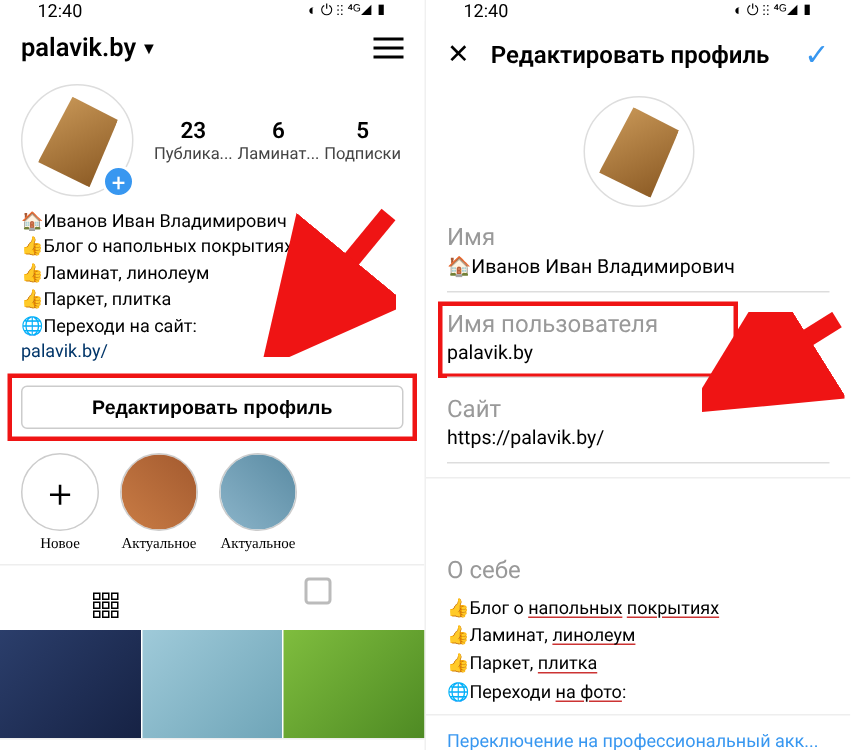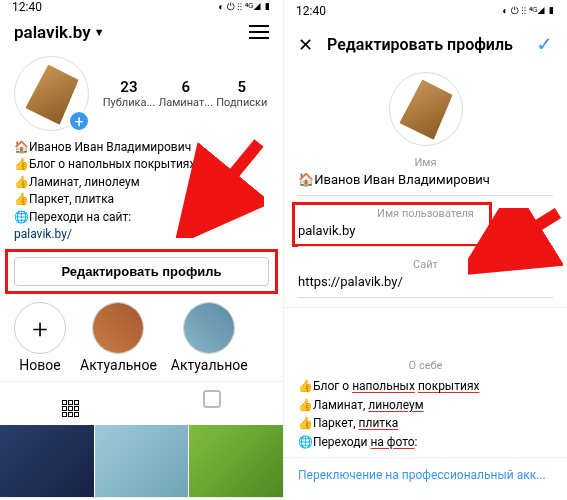--- a/index.html
+++ b/index.html
@@ -1,21 +1,21 @@
 <!DOCTYPE html>
 <html><head>
 <meta charset="utf-8">
 <style>
   * { box-sizing: border-box; margin: 0; padding: 0; }
   body { font-family: -apple-system, "Segoe UI", Roboto, Arial, sans-serif; background: #fff; }
   .wrap { display: flex; width: 567px; height: 500px; position: relative; }
   .phone { flex: 1; background: #fff; overflow: hidden; position: relative; display: flex; flex-direction: column; }
   .phone.left { border-right: 1px solid #f0f0f0; }
 
-  .status-bar { height: 22px; display: flex; justify-content: space-between; align-items: center; padding: 0 12px; font-size: 12px; background: #fff; }
+  .status-bar { height: 22px; display: flex; justify-content: space-between; align-items: center; padding: 0 25px; font-size: 12px; background: #fff; }
   .status-icons { display: flex; gap: 3px; align-items: center; font-size: 10px; }
 
   
   .profile-header { display: flex; align-items: center; padding: 8px 14px; }
   .username { font-weight: 600; font-size: 17px; }
   .chev { margin-left: 3px; font-size: 11px; }
   .hamburger { margin-left: auto; display: flex; flex-direction: column; gap: 4px; }
   .hamburger span { width: 20px; height: 2px; background: #000; }
 
   .top-area { display: flex; padding: 6px 14px 4px; align-items: center; }
@@ -33,21 +33,21 @@
   .edit-btn-row { padding: 10px 14px 12px; position: relative; }
   .edit-btn { width: 100%; border: 1px solid #ccc; border-radius: 4px; background: #fff; font-size: 13px; font-weight: 600; padding: 6px; text-align: center; }
   .red-box { position: absolute; left: 5px; right: 5px; top: 2px; bottom: 4px; border: 3px solid #ef1414; }
 
   .highlights { display: flex; gap: 14px; padding: 4px 14px 8px; }
   .hl { display: flex; flex-direction: column; align-items: center; gap: 3px; }
   .hl-circ { width: 52px; height: 52px; border-radius: 50%; border: 1px solid #ccc; display: flex; align-items: center; justify-content: center; overflow: hidden; }
   .hl-new { font-size: 26px; color: #000; }
   .hl-img1 { width: 100%; height: 100%; background: linear-gradient(45deg, #c97c45, #a35a2f); }
   .hl-img2 { width: 100%; height: 100%; background: linear-gradient(45deg, #8bb4c9, #5a8ba3); }
-  .hl-lbl { font-size: 14px; }
+  .hl-lbl { font-size: 10px; font-family: Liberation Serif, serif; }
 
   .tabs { display: flex; border-top: 1px solid #eee; }
   .tabs > div { flex: 1; text-align: center; padding: 8px 0; }
   .grid-ic { display: inline-grid; grid-template-columns: repeat(3, 5px); gap: 1px; }
   .grid-ic span { width: 5px; height: 5px; border: 1px solid #000; }
   .tag-ic { display: inline-block; width: 18px; height: 18px; border: 2px solid #bbb; border-radius: 3px; }
 
   .photo-grid { display: grid; grid-template-columns: repeat(3, 1fr); gap: 1px; }
   .p1 { height: 72px; background: linear-gradient(135deg, #2b3e6b, #162244); }
   .p2 { height: 72px; background: linear-gradient(135deg, #9fcad9, #6fa5b8); }
@@ -62,21 +62,21 @@
   .edit-header .x { font-size: 18px; }
   .edit-title { font-weight: 600; font-size: 16px; flex: 1; }
   .check { color: #3897f0; font-size: 20px; }
 
   .edit-avatar { display: flex; flex-direction: column; align-items: center; padding: 8px 0 4px; }
   .ea-circ { width: 74px; height: 74px; border-radius: 50%; border: 1px solid #ddd; display: flex; align-items: center; justify-content: center; background: #fff; }
   .change-photo { color: #3897f0; font-size: 13px; font-weight: 500; margin-top: 8px; }
 
   .field { padding: 6px 14px 0; position: relative; }
   .field.with-border::after { content: ""; position: absolute; left: 14px; right: 14px; bottom: -3px; height: 1px; background: #ddd; }
-  .f-label { color: #999; font-size: 11px; text-align: center; }
+  .f-label { color: #999; font-size: 16px; }
   .f-value { font-size: 13px; padding: 3px 0 6px; }
   .red-box2 { position: absolute; left: 8px; right: 75px; top: 1px; bottom: -3px; border: 3px solid #ef1414; }
 
   .sep-line { border-top: 1px solid #eee; margin-top: 12px; }
 
   .about { padding: 2px 14px 6px; font-size: 12px; line-height: 1.55; }
   .about .f-label { margin-bottom: 3px; display: block; margin-top: 47px; }
   .ul { text-decoration: underline; text-decoration-color: #c33; text-underline-offset: 2px; }
 
   .pro-link { padding: 10px 14px; color: #3897f0; font-size: 12px; border-top: 1px solid #eee; }

